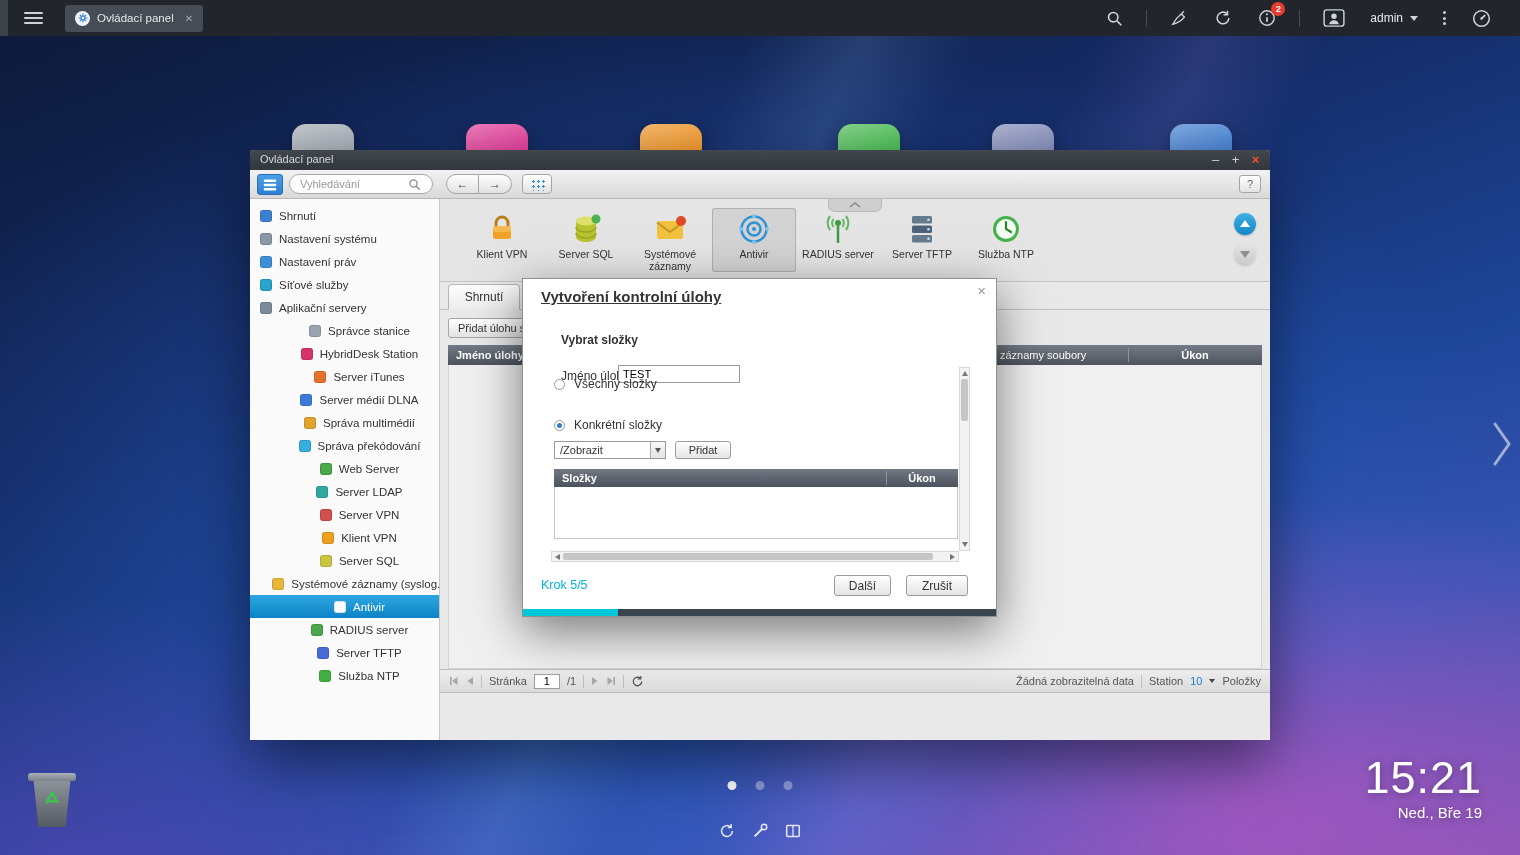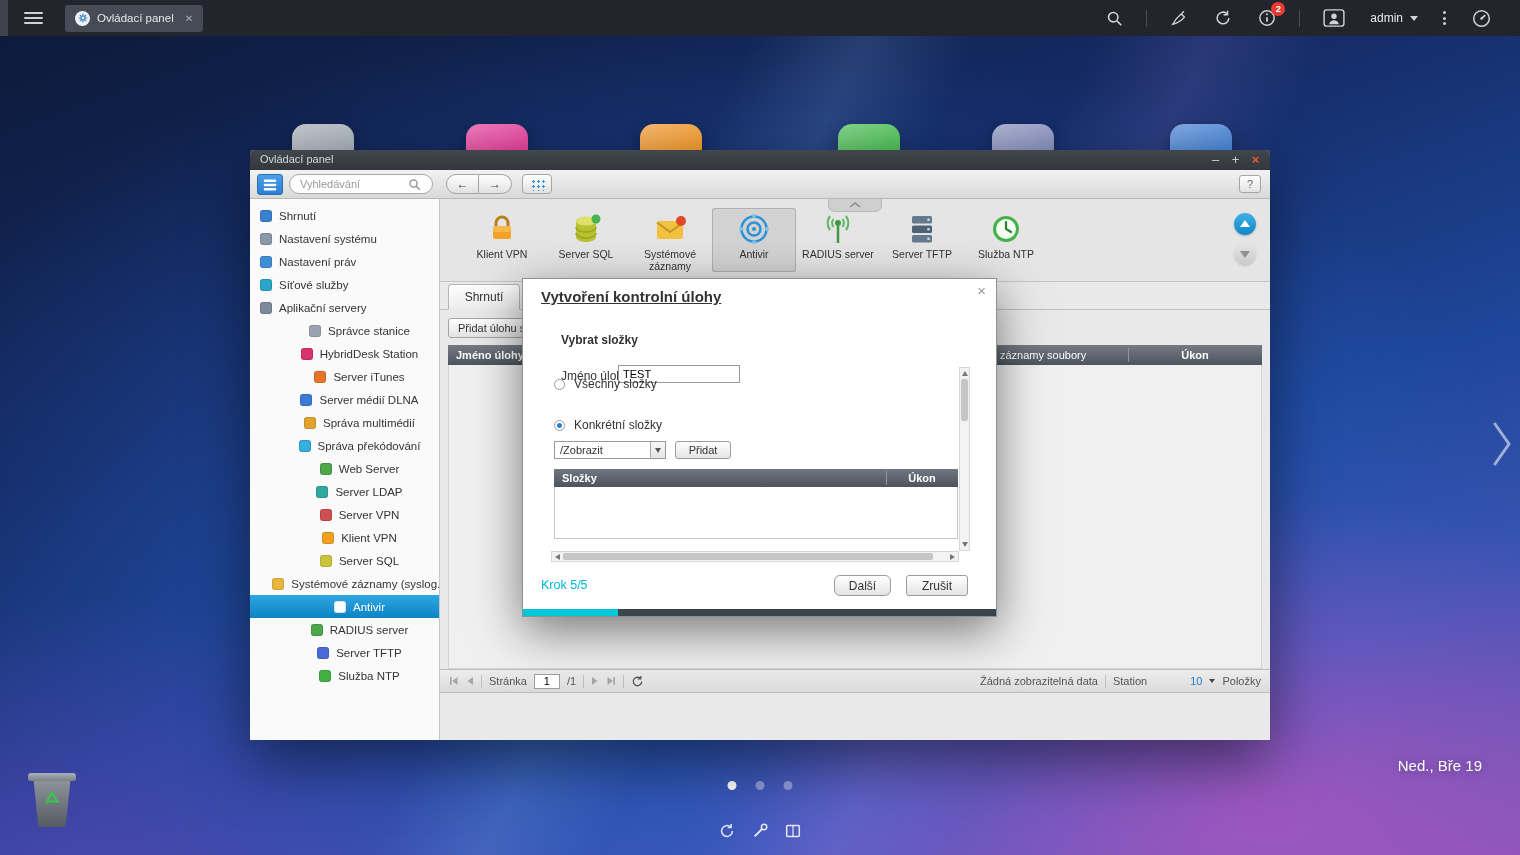--- a/index.html
+++ b/index.html
@@ -98,21 +98,21 @@
   .thead .h3 { position:absolute; left:680px; width:134px; top:4px; text-align:center; }
   .thead .sep { position:absolute; left:680px; top:3px; bottom:3px; width:1px; background:#8d949e; }
   .tbody { position:absolute; top:166px; left:8px; right:8px; bottom:71px; background:#f0f0f0; border:1px solid #d4d4d4; border-top:none; }
 
   .pagebar { position:absolute; top:470px; left:0; right:0; height:24px; background:linear-gradient(#ededed,#dbdbdb); border-top:1px solid #bdbdbd; border-bottom:1px solid #bdbdbd; font-size:11px; color:#555; }
   .pg-left { position:absolute; left:9px; top:0; height:100%; display:flex; align-items:center; gap:7px; }
   .pg-right { position:absolute; right:9px; top:0; height:100%; display:flex; align-items:center; gap:7px; }
   .pg-div { width:1px; height:13px; background:#c0c0c0; }
   .pg-ic { display:flex; align-items:center; cursor:pointer; }
   .pg-input { width:26px; height:15px; border:1px solid #a0a0a0; font-size:11px; text-align:center; background:#fff; font-family:inherit; }
-  .pg-size { color:#1f7fd0; cursor:pointer;margin-left:36px; }
+  .pg-size { color:#1f7fd0; cursor:pointer; }
   .caret-sm { width:0; height:0; border-left:3.5px solid transparent; border-right:3.5px solid transparent; border-top:4.5px solid #444; cursor:pointer; }
 
   
   .dialog { position:absolute; left:522px; top:278px; width:475px; height:339px; background:#fff; border:1px solid #909090; box-shadow:0 14px 45px rgba(0,0,0,.5); z-index:50; font-size:12px; color:#333; }
   .dlg-close { position:absolute; right:10px; top:3px; font-size:15px; color:#9a9a9a; cursor:pointer; }
   .dlg-title { position:absolute; left:18px; top:9px; font-size:15px; font-weight:bold; color:#333;text-decoration:underline; }
   .dlg-section { position:absolute; left:38px; top:54px; font-weight:bold; }
   .nm-label { position:absolute; left:38px; top:90px; }
   .nm-input { position:absolute; left:95px; top:86px; width:122px; height:18px; border:1px solid #999; font-size:11px; padding:0 4px; font-family:inherit; }
   .dlg-radio { position:absolute; left:31px; display:flex; align-items:center; gap:9px; height:14px; cursor:pointer; }
@@ -133,21 +133,21 @@
   .vscroll { position:absolute; left:436px; top:88px; width:11px; height:184px; background:#f3f3f3; border:1px solid #d8d8d8; cursor:pointer; }
   .vs-thumb { position:absolute; left:1px; right:1px; top:11px; height:42px; background:#c6c6c6; border-radius:2px; }
   .arr { position:absolute; width:0; height:0; }
   .a-up { left:1.5px; top:3px; border-left:3.5px solid transparent; border-right:3.5px solid transparent; border-bottom:5px solid #777; }
   .a-dn { left:1.5px; bottom:3px; border-left:3.5px solid transparent; border-right:3.5px solid transparent; border-top:5px solid #777; }
   .hscroll { position:absolute; left:28px; top:272px; width:408px; height:11px; background:#f3f3f3; border:1px solid #d8d8d8; cursor:pointer; }
   .hs-thumb { position:absolute; top:1px; bottom:1px; left:11px; width:370px; background:#c6c6c6; border-radius:2px; }
   .a-lf { top:1.5px; left:3px; border-top:3.5px solid transparent; border-bottom:3.5px solid transparent; border-right:5px solid #777; }
   .a-rt { top:1.5px; right:3px; border-top:3.5px solid transparent; border-bottom:3.5px solid transparent; border-left:5px solid #777; }
   .dlg-step { position:absolute; left:18px; top:299px; color:#00b5d8; font-size:12.5px; }
-  .btn-next { position:absolute; left:311px; top:296px; width:57px; height:21px;border-radius:6px; }
+  .btn-next { position:absolute; left:311px; top:296px; width:57px; height:21px; }
   .btn-cancel { position:absolute; left:383px; top:296px; width:62px; height:21px; }
   .dlg-progress { position:absolute; left:0; right:0; bottom:0; height:7px; background:#3a444c; }
   .dlg-progress .fill { height:100%; background:#00dcd8; }
 
   
   .page-dots { position:absolute; left:50%; top:781px; transform:translateX(-50%); display:flex; gap:19px; z-index:2; }
   .dot { width:9px; height:9px; border-radius:50%; background:rgba(255,255,255,.4); cursor:pointer; }
   .dot.on { background:#fff; }
   .dock { position:absolute; left:50%; top:822px; transform:translateX(-50%); display:flex; gap:15px; z-index:2; }
   .dock span { cursor:pointer; }
@@ -532,20 +532,21 @@
           <circle cx="14.5" cy="5.5" r="3" fill="none" stroke="rgba(255,255,255,.85)" stroke-width="1.7"></circle>
           <path d="M12.3 7.7 4 16" stroke="rgba(255,255,255,.85)" stroke-width="2.2"></path>
         </svg></span>
     <span><svg width="18" height="18" viewBox="0 0 20 20">
           <rect x="3" y="4" width="14" height="12" rx="1" fill="none" stroke="rgba(255,255,255,.85)" stroke-width="1.7"></rect>
           <path d="M10 4v12" stroke="rgba(255,255,255,.85)" stroke-width="1.4"></path>
         </svg></span>
   </div>
 
   <div class="clock">
+    <div class="time">15:21</div>
     <div class="date">Ned., Bře 19</div>
   </div>
 
   <div class="next-chev">
     <svg width="24" height="52" viewBox="0 0 24 52">
         <path d="M5 6 19 26 5 46" fill="none" stroke="#fff" stroke-width="3" stroke-linecap="round"></path>
       </svg>
   </div>
 </div>
 

